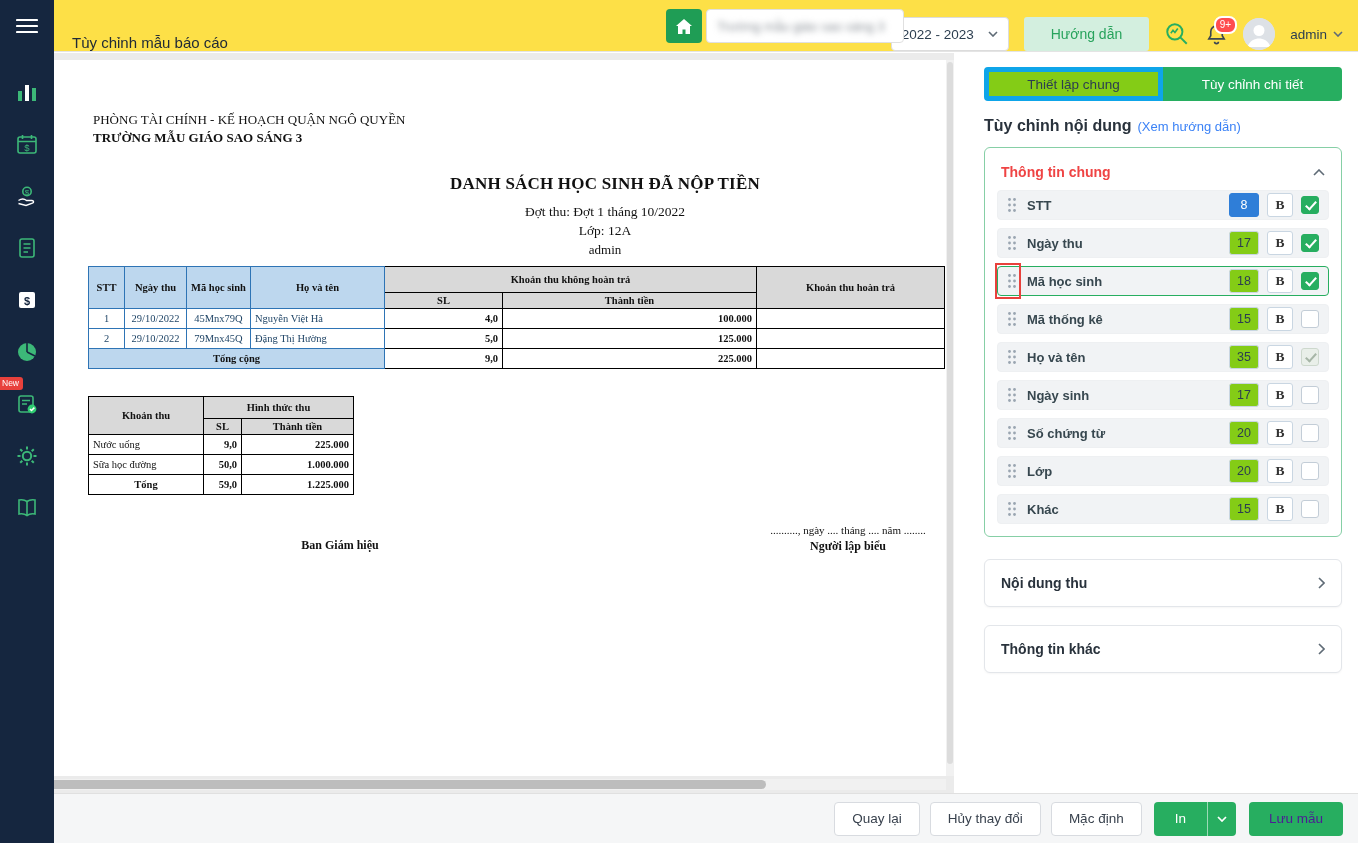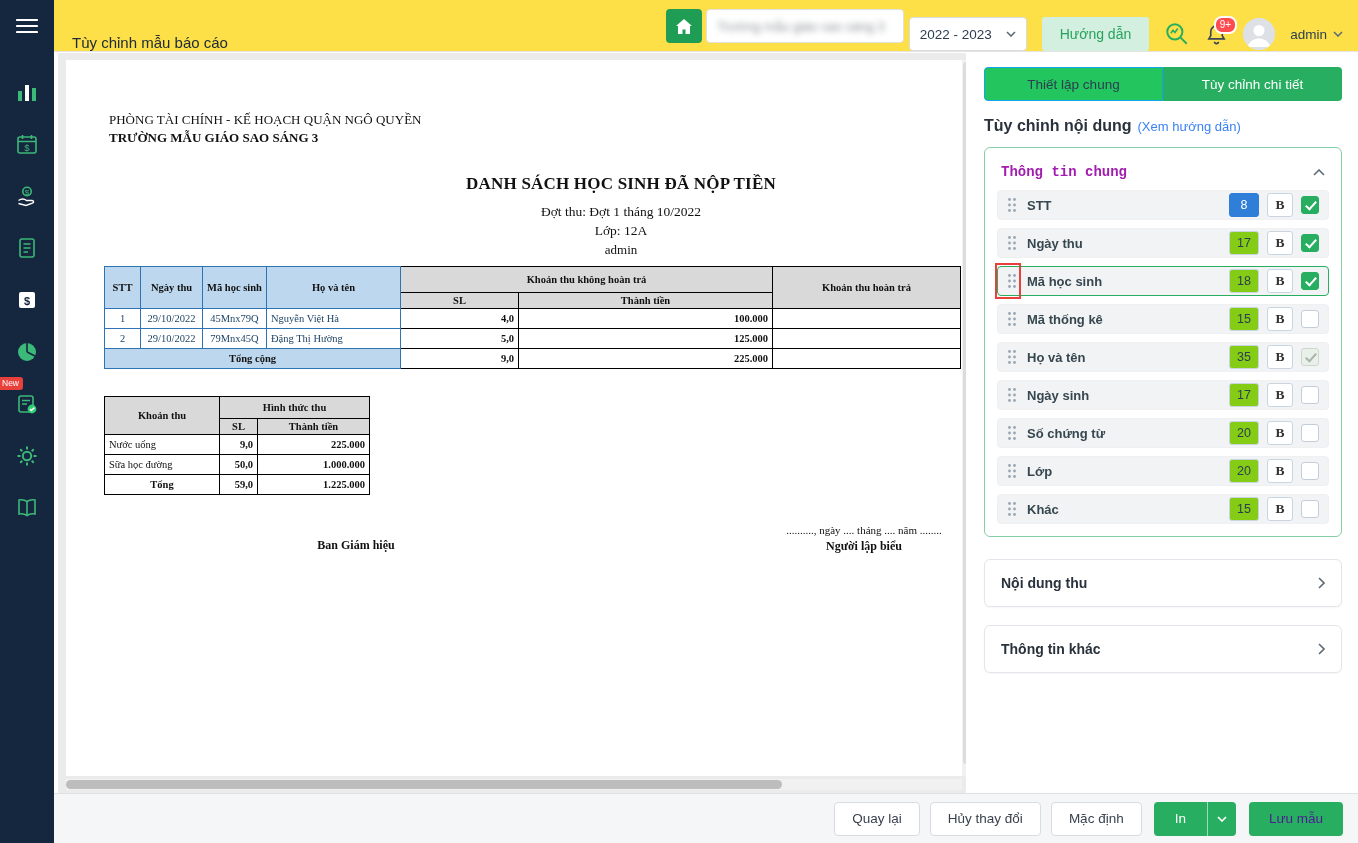--- a/index.html
+++ b/index.html
@@ -15,28 +15,28 @@
 
 
 .topbar{position:absolute;left:54px;top:0;right:0;height:52px;background:#fde047;border-bottom:1px solid #e4e4e4;display:flex;align-items:flex-end;padding:0 15px 0 18px;}
 .tb-title{font-size:15px;color:#212b36;}
 .tb-center{position:absolute;left:612px;top:9px;display:flex;align-items:center;gap:4px;}
 .home-btn{width:36px;height:34px;background:#1f9d55;border-radius:4px;display:flex;align-items:center;justify-content:center;cursor:pointer;}
 .school-box{width:198px;height:34px;border:1px solid #e0e0e0;border-radius:4px;background:#fff;display:flex;align-items:center;padding:0 10px;overflow:hidden;}
 .blur-text{filter:blur(3px);color:#8a9097;font-size:13px;white-space:nowrap;}
 .tb-right{margin-left:auto;display:flex;align-items:center;gap:15px;}
 .year-select{width:118px;height:34px;border:1px solid #dcdcdc;border-radius:4px;display:flex;align-items:center;justify-content:space-between;padding:0 10px;font-size:13.5px;color:#2c3e50;cursor:pointer;background:#fff;}
-.guide-btn{height:34px;padding:0 18px;background:#d3efdf;color:#27a35c;border-radius:3px;font-size:14px;display:flex;align-items:center;cursor:pointer;border:none;}
+.guide-btn{height:34px;padding:0 27px;background:#d3efdf;color:#27a35c;border-radius:3px;font-size:14px;display:flex;align-items:center;cursor:pointer;border:none;}
 .icon-btn{position:relative;display:flex;align-items:center;justify-content:center;cursor:pointer;}
 .bell-badge{position:absolute;top:-7px;right:-9px;background:#ff4d4f;color:#fff;font-size:10px;line-height:1;padding:2px 4px;border-radius:8px;border:2px solid #fff;}
 .avatar{width:32px;height:32px;border-radius:50%;overflow:hidden;background:#dde1e6;cursor:pointer;}
 .user-name{display:flex;align-items:center;gap:6px;font-size:13.5px;color:#2c3e50;cursor:pointer;}
 
 
-.preview{position:absolute;left:58px;top:53px;width:912px;height:740px;background:#ebebeb;}
+.preview{position:absolute;left:42px;top:53px;width:912px;height:740px;background:#ebebeb;}
 .document{position:absolute;left:8px;top:7px;width:896px;height:716px;background:#fff;overflow:hidden;font-family:"Liberation Serif",serif;color:#111;}
 .doc-inner{position:relative;width:1110px;height:100%;}
 .org1{position:absolute;left:43px;top:52px;font-size:13px;}
 .org2{position:absolute;left:43px;top:70px;font-size:13px;font-weight:bold;}
 .rtitle{position:absolute;left:0;top:114px;width:1110px;text-align:center;font-size:17px;font-weight:bold;letter-spacing:.2px;}
 .sub1{position:absolute;left:0;top:144px;width:1110px;text-align:center;font-size:13.5px;}
 .sub2{position:absolute;left:0;top:163px;width:1110px;text-align:center;font-size:13.5px;}
 .sub3{position:absolute;left:0;top:182px;width:1110px;text-align:center;font-size:13px;}
 
 table.rep{border-collapse:collapse;}
@@ -63,28 +63,28 @@
 
 .hscroll{position:absolute;left:8px;top:726px;width:896px;height:11px;background:#f1f1f1;}
 .hthumb{position:absolute;left:0;top:1px;width:716px;height:9px;background:#bdbdbd;border-radius:5px;}
 .vscroll{position:absolute;left:904px;top:7px;width:8px;height:716px;background:#f1f1f1;}
 .vthumb{position:absolute;left:1px;top:2px;width:6px;height:702px;background:#dcdcdc;border-radius:3px;}
 
 
 .panel{position:absolute;left:966px;top:53px;width:392px;height:740px;background:#fff;padding:14px 16px 0 18px;}
 .tabs{display:flex;}
 .tab{width:179px;height:34px;display:flex;align-items:center;justify-content:center;font-size:13.5px;cursor:pointer;}
-.tab.inactive{background:#22c55e;border:1px solid #0ea5e9;color:#2c3e50;border-radius:4px 0 0 4px;}
+.tab.inactive{background:#84cc16;border:5px solid #0ea5e9;color:#2c3e50;border-radius:4px 0 0 4px;}
 .tab.active{background:#27ae60;color:#fff;border-radius:0 4px 4px 0;}
 .panel-heading{margin-top:16px;display:flex;align-items:baseline;gap:6px;}
 .panel-heading .h{font-size:16px;font-weight:700;color:#29323c;}
 .panel-heading .lnk{font-size:13px;color:#3b82f6;cursor:pointer;}
 .green-box{margin-top:12px;border:1px solid #86cfa6;border-radius:6px;padding:12px 12px 12px 12px;}
 .sect-head{display:flex;align-items:center;justify-content:space-between;padding:2px 4px 0 4px;height:22px;cursor:pointer;}
-.sect-head .t{font-size:14px;font-weight:700;color:#a21caf;font-family:Liberation Mono, monospace;}
+.sect-head .t{font-size:14px;font-weight:700;color:#ef4444;}
 .frow{position:relative;height:30px;background:#f1f3f5;border:1px solid #eef0f2;border-radius:4px;display:flex;align-items:center;padding:0 9px 0 9px;margin-top:8px;}
 .frow.selected{border:1.5px solid #27ae60;}
 .redbox{display:none;}
 .frow.selected .redbox{display:block;position:absolute;left:-3px;top:-4px;width:26px;height:36px;border:2px solid #e8413c;}
 .handle{display:flex;align-items:center;cursor:grab;}
 .flabel{margin-left:10px;font-size:13px;font-weight:700;color:#37474f;flex:1;}
 .fwidth{width:30px;height:24px;border:1px solid #c9d6e2;border-radius:3px;text-align:center;font-size:12.5px;color:#2c3e50;background:#84cc16;margin-right:8px;font-family:"Liberation Sans",sans-serif;}
 .fwidth.text-selected{background:#2f7ed8;color:#fff;border-color:#2f7ed8;}
 .fbold{width:26px;height:24px;border:1px solid #c9d6e2;border-radius:3px;background:#fff;font-family:"Liberation Serif",serif;font-weight:700;font-size:13.5px;color:#333;margin-right:8px;display:flex;align-items:center;justify-content:center;cursor:pointer;}
 .fcb{width:18px;height:18px;border-radius:3px;border:1px solid #c3cdd7;background:#fff;position:relative;cursor:pointer;flex:0 0 auto;}

